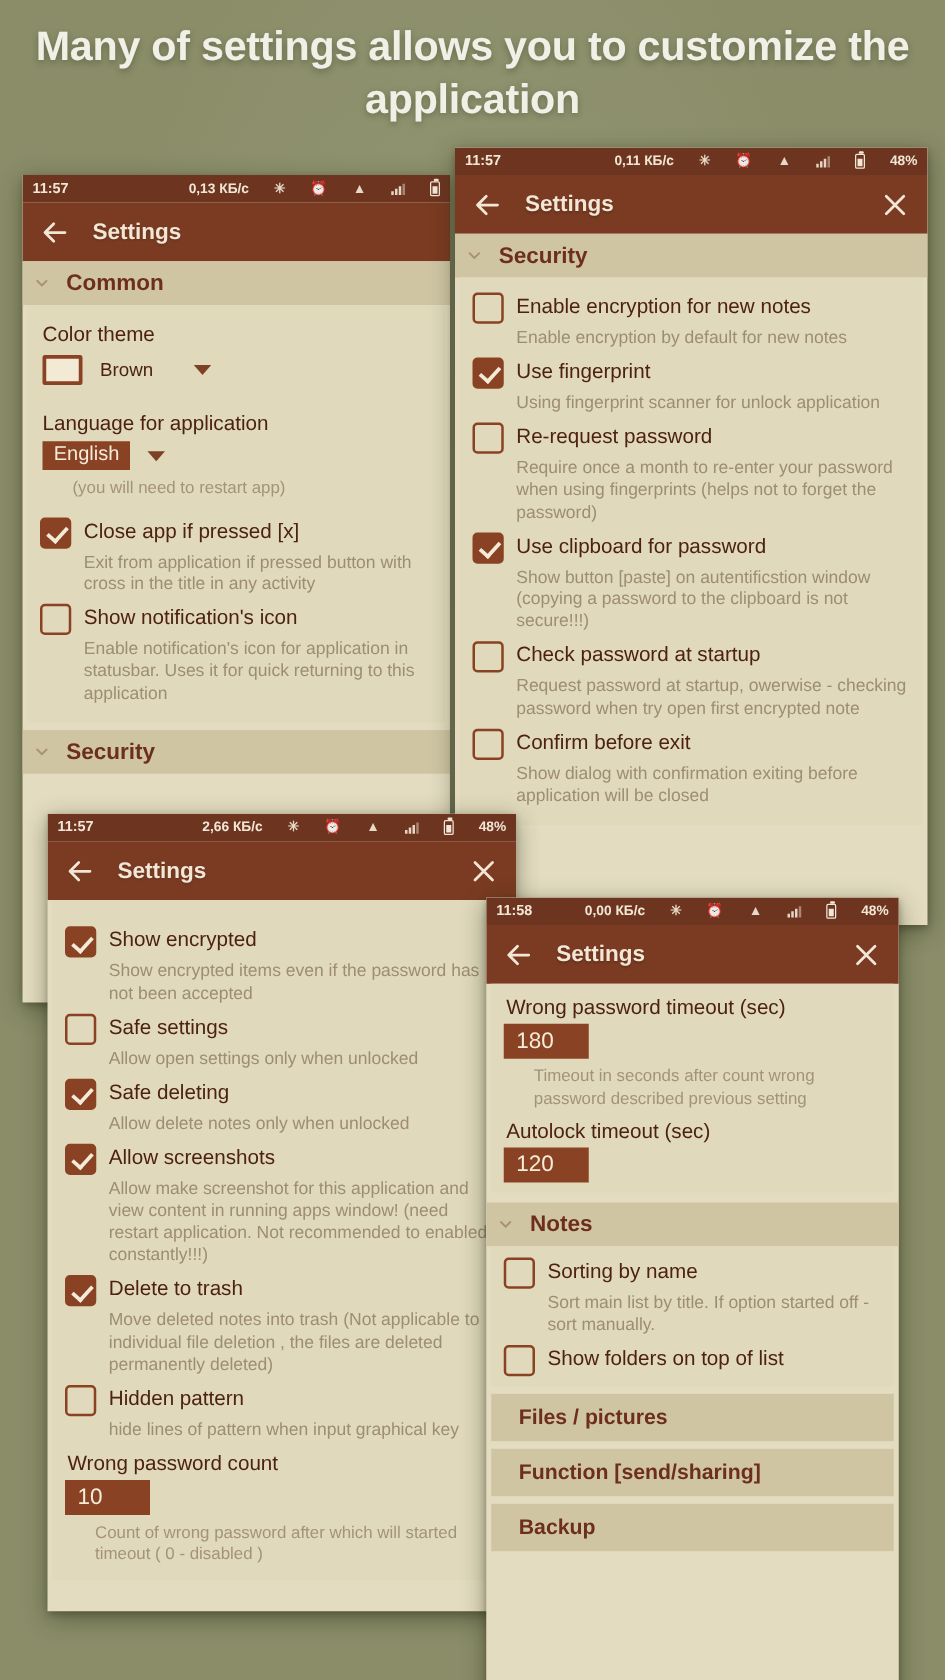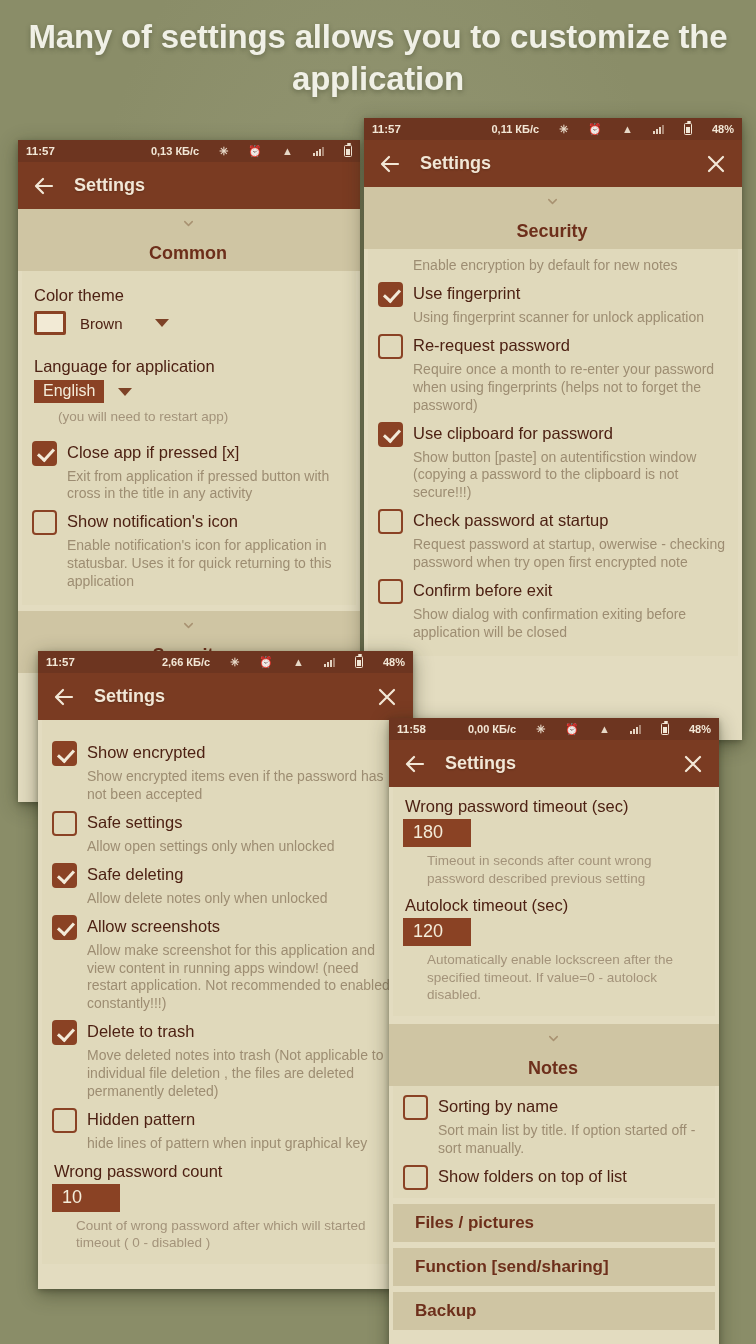--- a/index.html
+++ b/index.html
@@ -80,21 +80,21 @@
     flex: 1 1 auto;
     text-shadow:0 1px 2px rgba(0,0,0,.2);
   }
   .ico-back, .ico-close { width: 24px; height: 24px; flex:0 0 auto; }
   .ico-back svg, .ico-close svg { width: 100%; height: 100%; display:block; }
 
   .content { padding: 0; }
   .group-header {
     background: #cfc5a3;
     padding: 7px 10px 7px 8px;
-    display: flex; align-items: center; gap: 12px; flex-direction: column;
+    display: flex; align-items: center; gap: 12px;
   }
   .group-header .chev { width: 15px; height: 15px; opacity:.55; flex:0 0 auto;}
   .group-header .gh-label {
     color: #6d2f1b; font-weight: bold; font-size: 18px;
   }
   .group-body {
     background: #e0d9bb;
     padding: 6px 10px 8px 10px;
     margin: 0 4px;
   }
@@ -257,20 +257,24 @@
   <div class="content">
     <div class="group-header">
       <span class="chev">
         <svg viewBox="0 0 24 24">
             <path d="M6 9l6 6 6-6" fill="none" stroke="#8a6a4a" stroke-width="2.4" stroke-linecap="round" stroke-linejoin="round"></path>
           </svg>
       </span>
       <span class="gh-label">Security</span>
     </div>
     <div class="group-body">
+      <div class="row">
+        <span class="cb"></span>
+        <span class="row-title">Enable encryption for new notes</span>
+      </div>
       <div class="row-sub">Enable encryption by default for new notes</div>
 
       <div class="row">
         <span class="cb on"></span>
         <span class="row-title">Use fingerprint</span>
       </div>
       <div class="row-sub">Using fingerprint scanner for unlock application</div>
 
       <div class="row">
         <span class="cb"></span>
@@ -417,21 +421,20 @@
       <div class="plain-label" style="margin-top:2px">Wrong password timeout (sec)</div>
       <div>
         <span class="value-box">180</span>
       </div>
       <div class="hint">Timeout in seconds after count wrong password described previous setting</div>
 
       <div class="plain-label">Autolock timeout (sec)</div>
       <div>
         <span class="value-box">120</span>
       </div>
-      <div class="hint">Automatically enable lockscreen after the specified timeout. If value=0 - autolock disabled.</div>
     </div>
 
     <div class="group-header" style="margin-top:8px">
       <span class="chev">
         <svg viewBox="0 0 24 24">
             <path d="M6 9l6 6 6-6" fill="none" stroke="#8a6a4a" stroke-width="2.4" stroke-linecap="round" stroke-linejoin="round"></path>
           </svg>
       </span>
       <span class="gh-label">Notes</span>
     </div>

